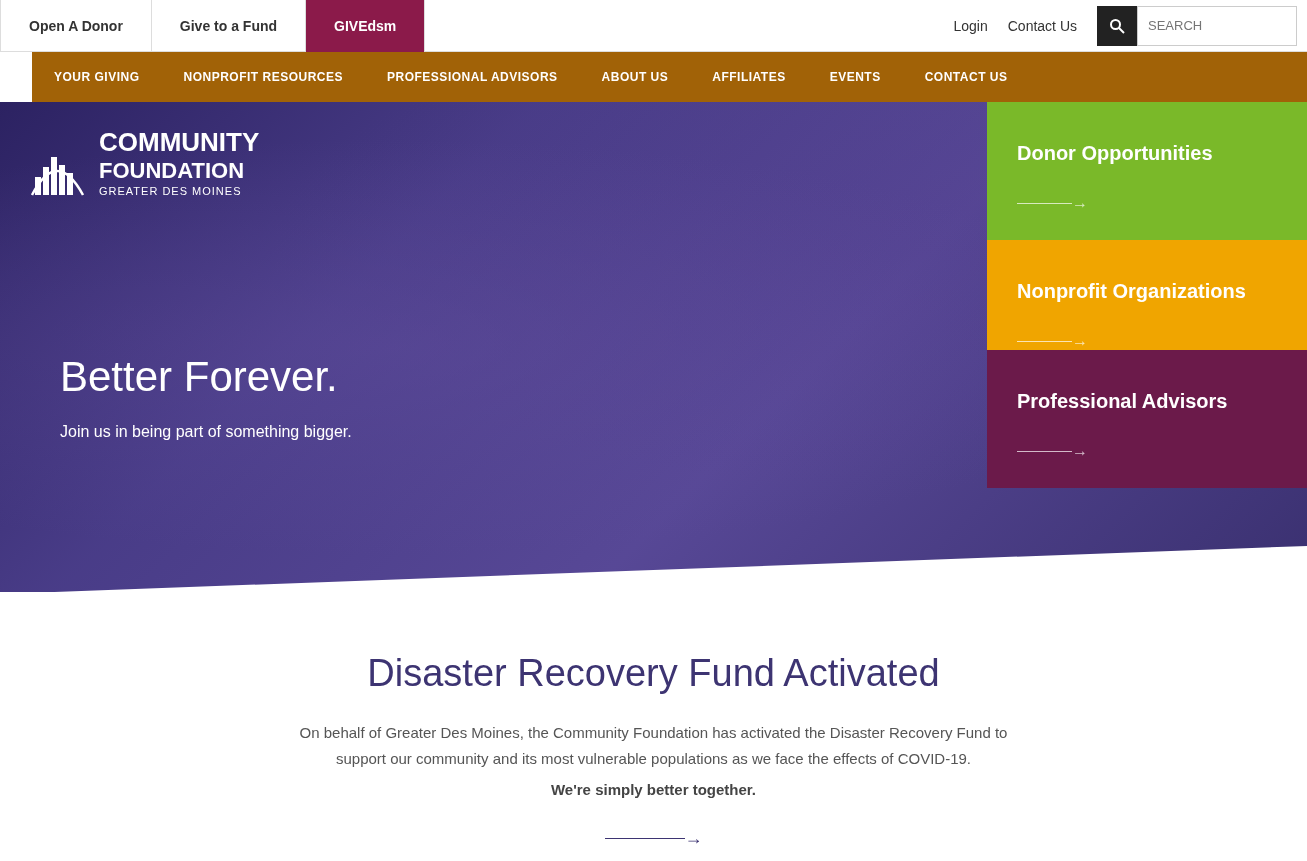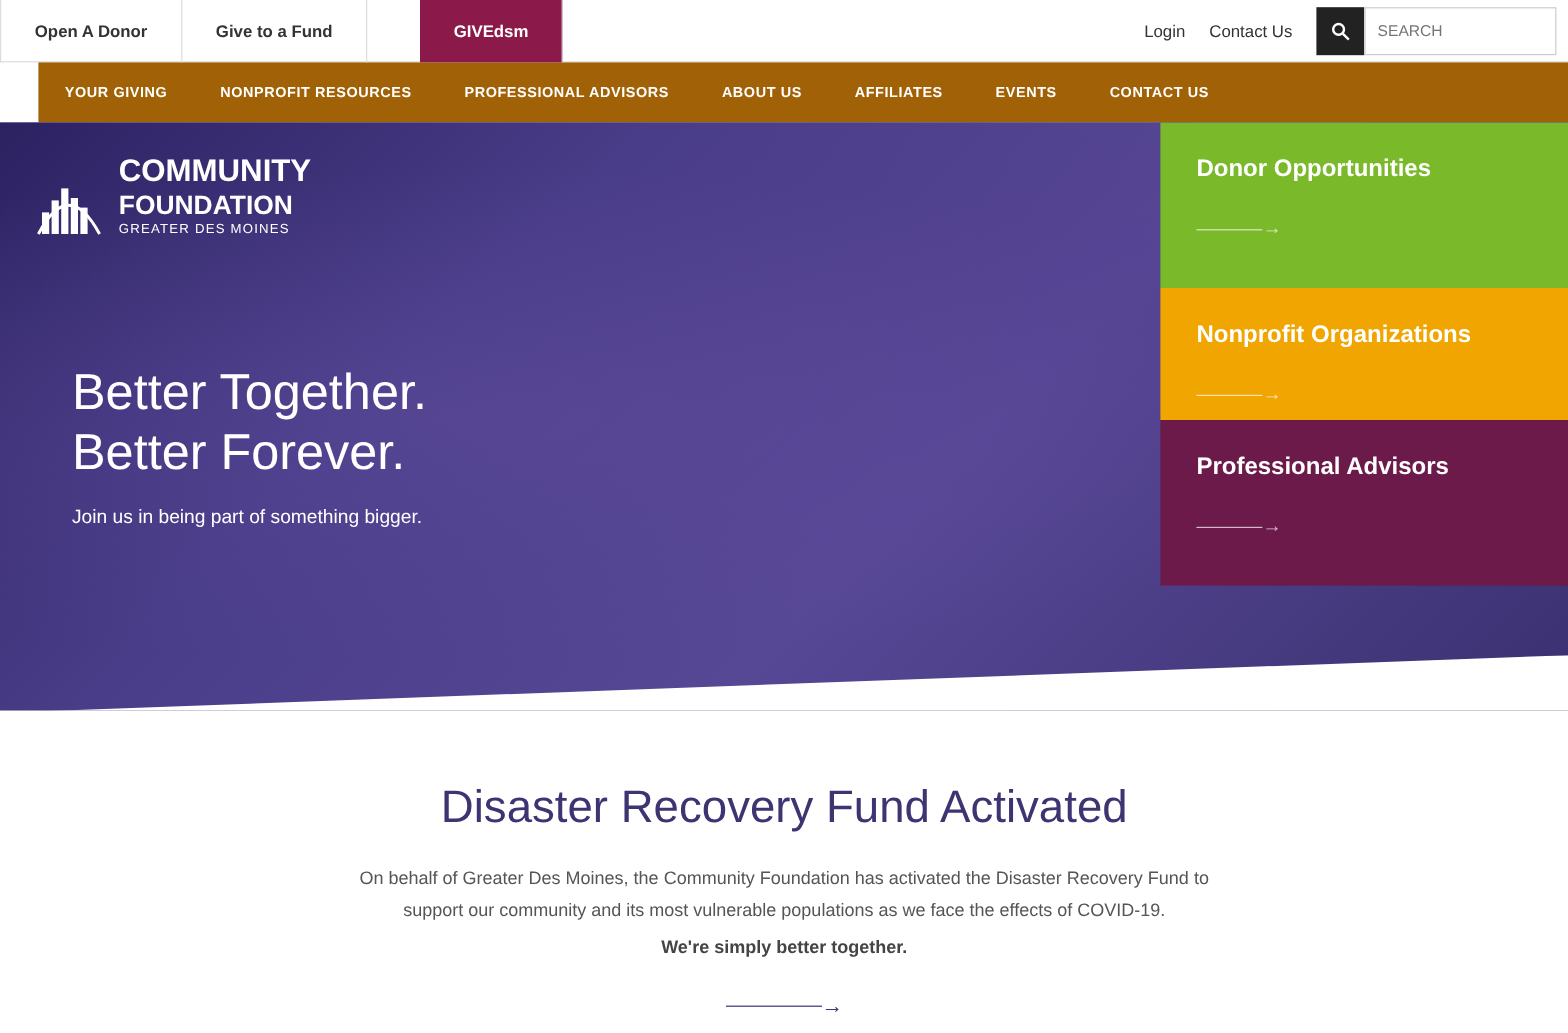--- a/index.html
+++ b/index.html
@@ -26,21 +26,20 @@
       font-weight: 600;
       color: #333;
       cursor: pointer;
       border-right: 1px solid #ddd;
       text-decoration: none;
     }
     .top-bar-link:first-child { border-left: 1px solid #ddd; }
     .top-bar-link.active {
       background: #8B1A4A;
       color: #fff;
-      margin-left: 44px;
     }
     .top-bar-right {
       display: flex;
       align-items: center;
       gap: 20px;
       margin-right: 10px;
     }
     .top-bar-right a {
       font-size: 14px;
       color: #333;
@@ -164,24 +163,25 @@
     
     .side-cards {
       position: absolute;
       right: 0;
       top: 0;
       width: 340px;
       display: flex;
       flex-direction: column;
     }
     .side-card {
-      padding: 26px 30px 20px 30px;
+      padding: 38px 30px 20px 30px;
       cursor: pointer;
       text-decoration: none;
       display: block;
+      margin-left: 20px;
     }
     .side-card-green {
       background: #7ab929;
       height: 138px;
     }
     .side-card-orange {
       background: #f0a500;
       height: 110px;
     }
     .side-card-purple {
@@ -310,21 +310,21 @@
     </svg>
     <div class="logo-text">
       <div class="line1">COMMUNITY</div>
       <div class="line2">FOUNDATION</div>
       <div class="line3">GREATER DES MOINES</div>
     </div>
   </div>
 
   <div class="hero-content">
     <div class="hero-heading">
-      <span>Better Together.</span><br>
+      <br>
       <span>Better Forever.</span>
     </div>
     <div>Join us in being part of something bigger.</div>
   </div>
 
   <div class="side-cards">
     <a class="side-card side-card-green">
       <div class="side-card-title">Donor Opportunities</div>
       <div class="side-card-arrow">
         <span class="arrow-line"></span>

